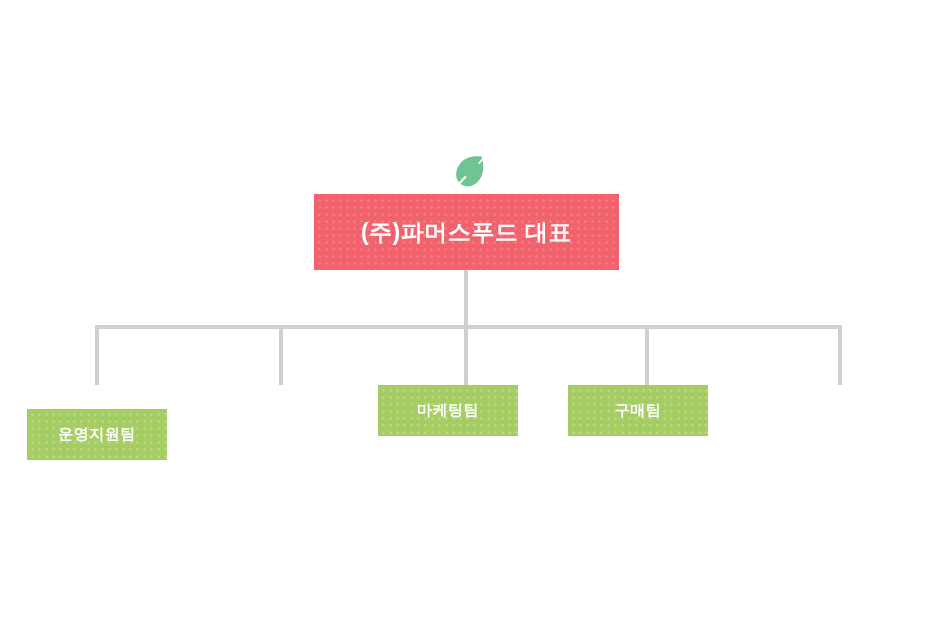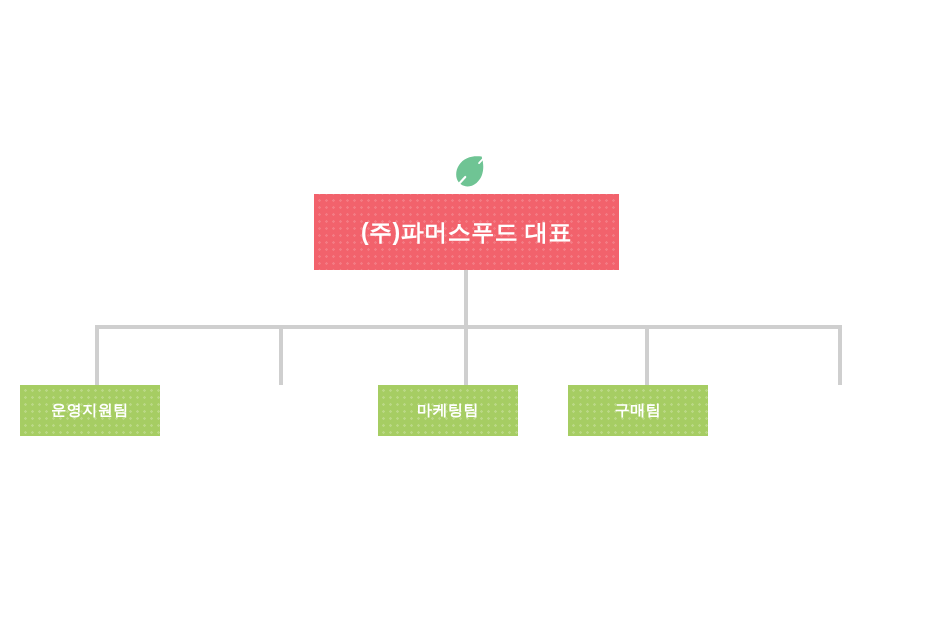--- a/index.html
+++ b/index.html
@@ -57,21 +57,21 @@
   .team-box {
     position: absolute;
     top: 385px;
     width: 140px; height: 51px;
     background-color: var(--team-color);
     background-image: radial-gradient(rgba(255,255,255,0.22) 1.1px, transparent 1.5px);
     background-size: 7px 7px;
     background-position: 2px 2px;
     display: flex; align-items: center; justify-content: center;
   }
-  #team-0 { left: 20px; }
+  #team-0 { left: 27px; margin-top: 24px; }
   #team-1 { left: 211px; }
   #team-2 { left: 378px; text-align: right; }
   #team-3 { left: 568px; }
   #team-4 { left: 770px; }
   .team-label {
     color: var(--text-color);
     font-size: 15px;
     font-weight: bold;
     letter-spacing: 0.5px;
     white-space: nowrap;

